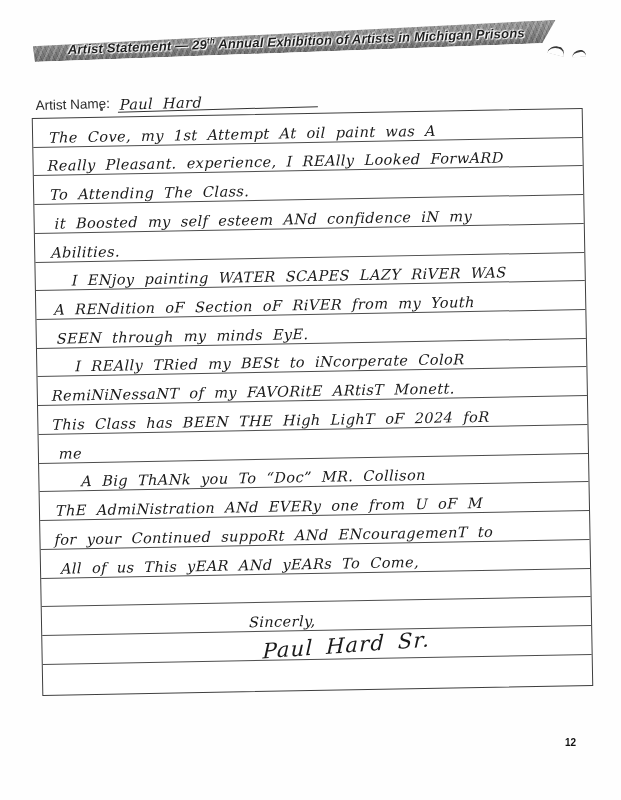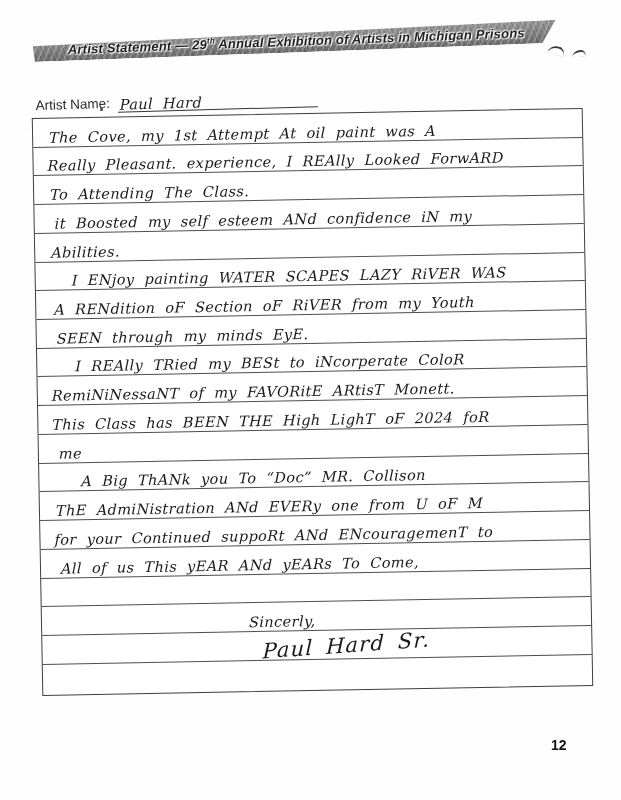--- a/index.html
+++ b/index.html
@@ -57,21 +57,21 @@
     transform:rotate(-1.05deg);transform-origin:center center;
   }
   .rules{width:100%;height:100%;}
   .rule-row{
     height:28.72px;box-sizing:border-box;border-bottom:1px solid #4d4d4d;
     display:flex;align-items:flex-end;padding:0 8px 1px 12px;overflow:visible;
   }
   .rule-row:last-child{border-bottom:none;}
 
   
-  .pagenum{position:absolute;left:551px;top:737px;font-size:14px;font-weight:bold;color:#111;}
+  .pagenum{position:absolute;left:565px;top:737px;font-size:10px;font-weight:bold;color:#111;}
 </style>
 </head>
 <body>
 
 <div class="sheet">
 
   <div class="banner">
     <span class="banner-text"><span>Artist Statement — 29</span><sup>th</sup><span> Annual Exhibition of Artists in Michigan Prisons</span></span>
   </div>
 

